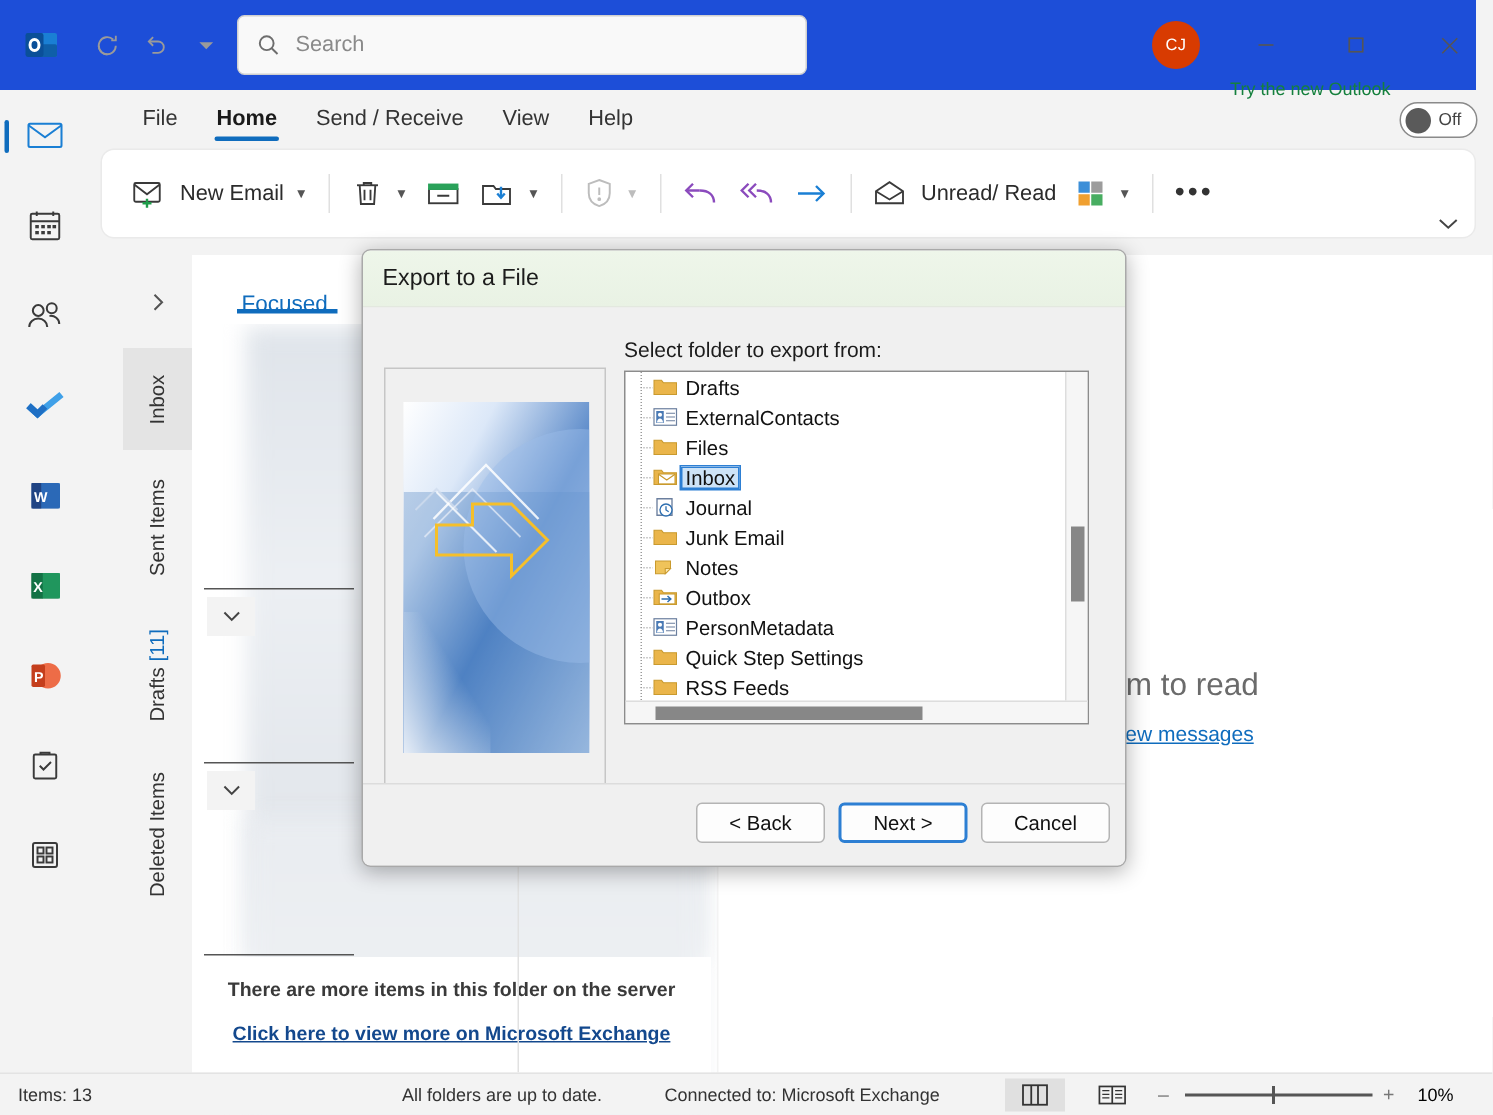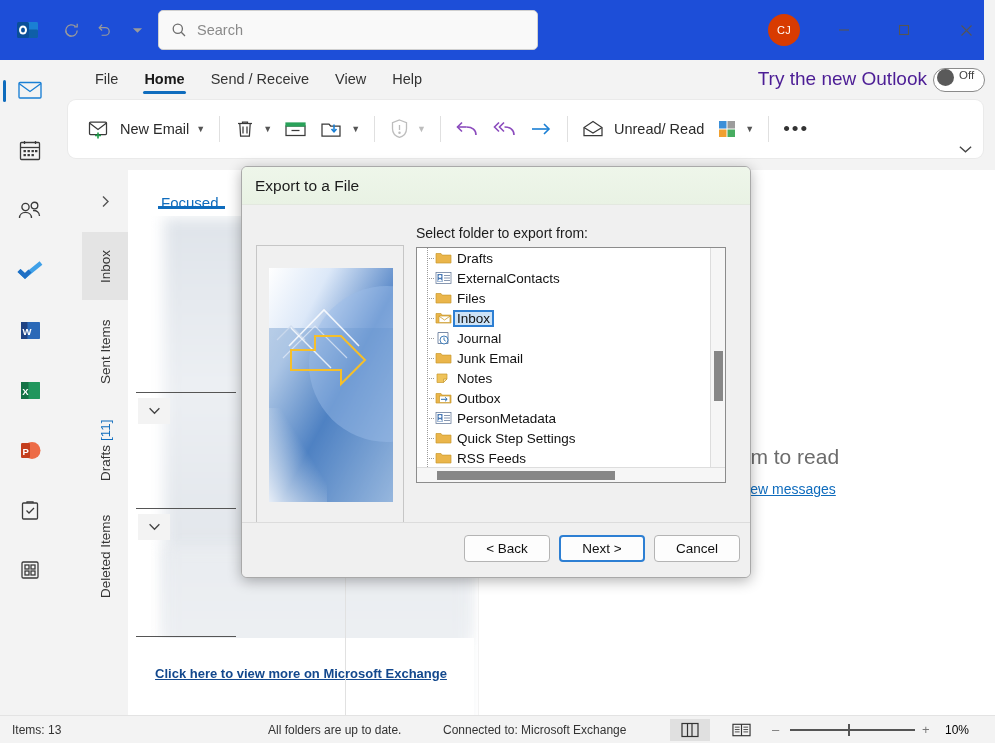--- a/index.html
+++ b/index.html
@@ -64,28 +64,28 @@
   .rtab {
     font-size: 14.5px; color: #333; padding: 5px 13px 8px 13px;
     cursor: pointer; position: relative; white-space: nowrap; text-align: right;
   }
   .rtab.active { font-weight: bold; color: #1a1a1a; }
   .rtab.active::after {
     content: ""; position: absolute; left: 12px; right: 12px; bottom: 1px;
     height: 2.5px; background: #0f6cbd; border-radius: 2px;
   }
   .trynew {
-    position: absolute; right: 68px; top: 68px;
-    font-size: 19px; color: #4c1d95; white-space: nowrap;
+    position: absolute; right: 68px; top: 52px;
+    font-size: 12px; color: #15803d; white-space: nowrap;
   }
   .toggle {
     position: absolute; right: 10px; top: 68px;
     width: 52px; height: 24px; border-radius: 12px;
     border: 1px solid #8a8a8a; background: #fff;
-    display: flex; padding: 0 3px; cursor: pointer;
+    display: flex; align-items: center; padding: 0 3px; cursor: pointer;
   }
   .toggle .knob { width: 17px; height: 17px; border-radius: 50%; background: #5a5a5a; }
   .toggle .tlabel { font-size: 11.5px; color: #444; margin-left: 5px; }
 
   
   .ribbon {
     position: absolute; left: 68px; top: 100px; width: 915px; height: 58px;
     background: #fff; border-radius: 8px 8px 8px 8px;
     display: flex; align-items: center; padding-left: 14px;
     box-shadow: 0 0 0 1px #eaeaea;
@@ -612,20 +612,21 @@
     <div class="group-chevron" style="top:344px">
       <svg width="13" height="8" viewBox="0 0 14 9" fill="none" stroke="#444" stroke-width="1.5">
           <path d="M1.5 1.5 7 7l5.5-5.5"></path>
         </svg>
     </div>
     <div class="group-rule" style="top:222px"></div>
     <div class="group-rule" style="top:338px"></div>
     <div class="group-rule" style="top:466px"></div>
 
     <div class="morebar">
+      <div class="t1">There are more items in this folder on the server</div>
       <a class="t2" href="#">Click here to view more on Microsoft Exchange</a>
     </div>
   </div>
   <div class="list-divider"></div>
 
   <div class="readpane">
     <div class="rp-icon">
       <svg width="44" height="38" viewBox="0 0 44 38" fill="none" stroke="#444" stroke-width="1.4">
         <rect x="2" y="2" width="30" height="26"></rect>
           <path d="M2 28 32 2"></path>

